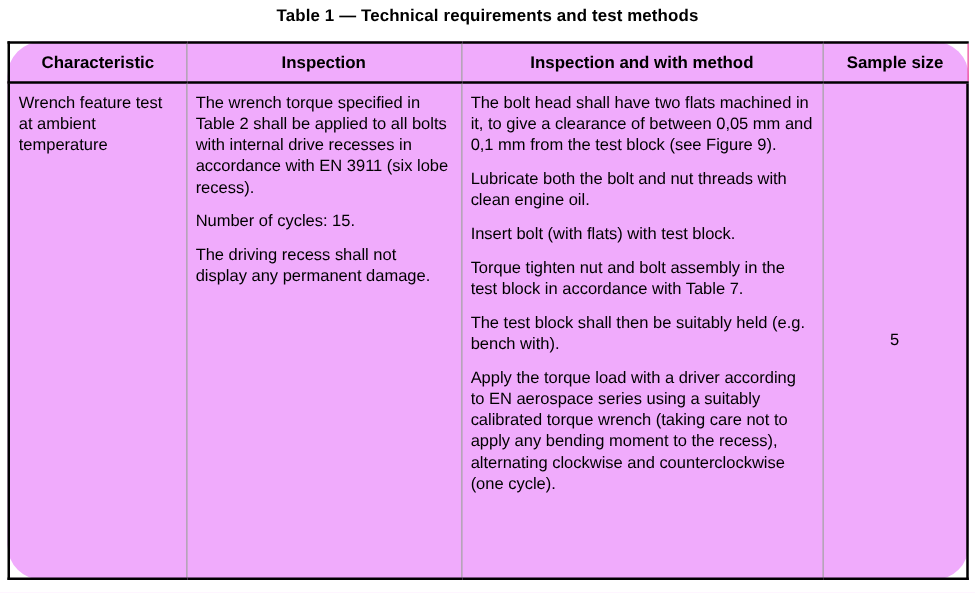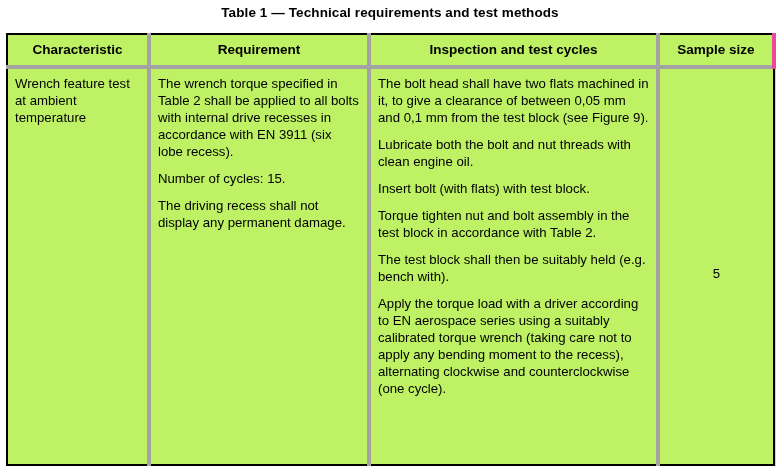--- a/index.html
+++ b/index.html
@@ -35,43 +35,44 @@
     line-height: 18px;
   }
 
   .req-table {
     position: absolute;
     left: 6px;
     top: 33px;
     width: 767px;
     border-collapse: collapse;
     table-layout: fixed;
-    background: #bef264;
+    background: #f0abfc;
+    border-radius: 28px;
   }
 
   .req-table th,
   .req-table td {
-    border: 4px solid #a3a3a3;
+    border: 1px solid #a3a3a3;
     vertical-align: top;
     padding: 0;
   }
 
   .req-table thead th {
     border-top: 2px solid #000000;
     border-bottom: 2px solid #000000;
     text-align: center;
     vertical-align: middle;
     font-size: 13.5px;
     font-weight: bold;
     height: 30px;
     line-height: 16px;
   }
 
   .req-table thead th.first-col { border-left: 2px solid #000000; }
-  .req-table thead th.last-col  { border-right: 4px solid #ec4899; }
+  .req-table thead th.last-col  { border-right: 1px solid #ec4899; }
 
   .req-table tbody td {
     height: 395px;
     font-size: 13.2px;
     line-height: 17px;
   }
   .req-table tbody td.first-col  { border-left: 2px solid #000000; }
   .req-table tbody td.last-col   { border-right: 2px solid #000000; }
   .req-table tbody td.body-row   { border-bottom: 2px solid #000000; }
 
@@ -110,22 +111,22 @@
   <table class="req-table">
     <colgroup>
       <col class="c1">
         <col class="c2">
         <col class="c3">
         <col class="c4">
     </colgroup>
     <thead>
       <tr>
         <th class="first-col">Characteristic</th>
-        <th>Requirement</th>
-        <th>Inspection and test cycles</th>
+        <th>Inspection</th>
+        <th>Inspection and with method</th>
         <th class="last-col">Sample size</th>
       </tr>
     </thead>
     <tbody>
       <tr>
         <td class="first-col body-row">
           <div class="cell-inner">
             <p>Wrench feature test at ambient temperature</p>
           </div>
         </td>
@@ -134,21 +135,21 @@
             <p>The wrench torque specified in Table 2 shall be applied to all bolts with internal drive recesses in accordance with EN 3911 (six lobe recess).</p>
             <p>Number of cycles: 15.</p>
             <p>The driving recess shall not display any permanent damage.</p>
           </div>
         </td>
         <td class="body-row">
           <div class="cell-inner">
             <p>The bolt head shall have two flats machined in it, to give a clearance of between 0,05 mm and 0,1 mm from the test block (see Figure 9).</p>
             <p>Lubricate both the bolt and nut threads with clean engine oil.</p>
             <p>Insert bolt (with flats) with test block.</p>
-            <p>Torque tighten nut and bolt assembly in the test block in accordance with Table 2.</p>
+            <p>Torque tighten nut and bolt assembly in the test block in accordance with Table 7.</p>
             <p>The test block shall then be suitably held (e.g. bench with).</p>
             <p>Apply the torque load with a driver according to EN aerospace series using a suitably calibrated torque wrench (taking care not to apply any bending moment to the recess), alternating clockwise and counterclockwise (one cycle).</p>
           </div>
         </td>
         <td class="last-col body-row cell-center">
           <span class="sample-value">5</span>
         </td>
       </tr>
     </tbody>
   </table>

